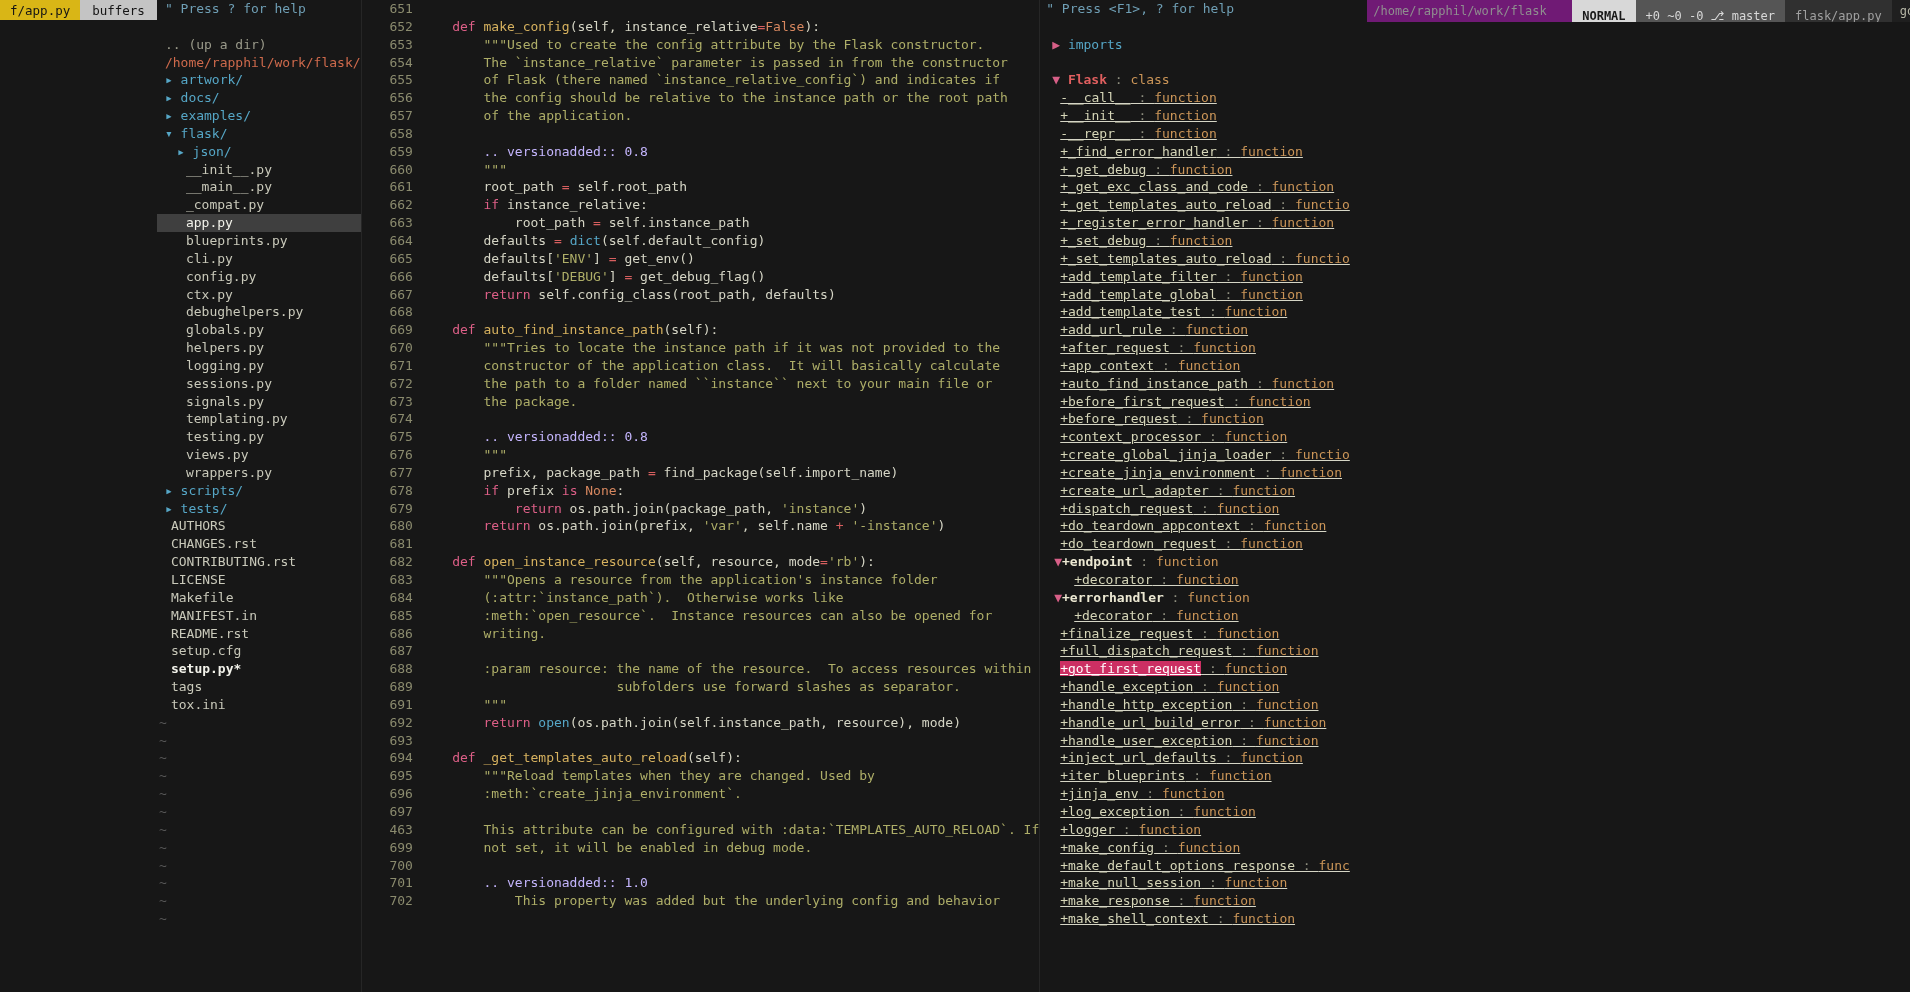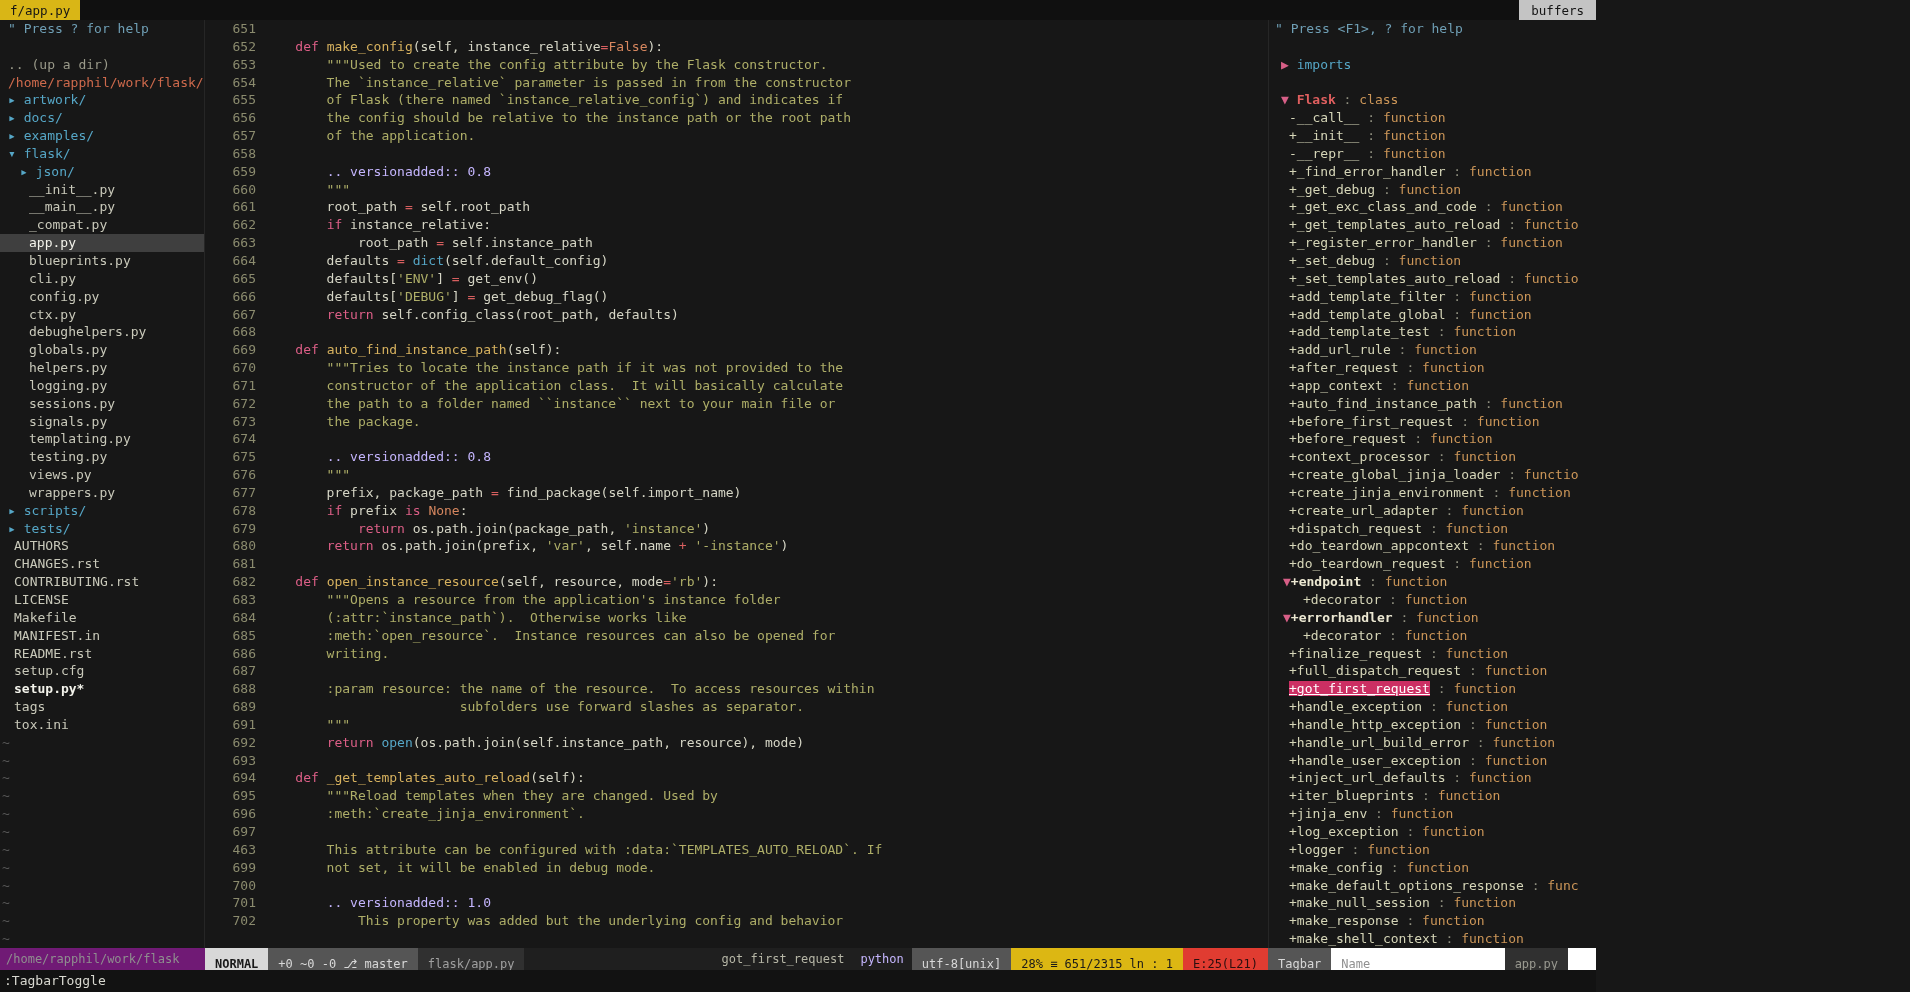--- a/index.html
+++ b/index.html
@@ -1,19 +1,19 @@
 <!DOCTYPE html>
 <html><head>
 <meta charset="utf-8">
 <style>
   :root { --lh: 17.846px; }
   * { margin:0; padding:0; box-sizing:border-box; }
   html,body { width:1910px; height:992px; overflow:hidden; background:#171717; }
   body { font-family:"DejaVu Sans Mono","Liberation Mono",monospace; font-size:13px; color:#d6d6c6; }
-  .screen { width:1596px; height:992px; display:flex; flex-direction:column; }
+  .screen { width:1596px; height:992px; display:flex; }
 
   
   .tabline { height:20px; background:#101010; display:flex; align-items:stretch; font-size:12.5px; flex:0 0 20px; }
   .tab { background:#d9b616; color:#151515; padding:0 10px; display:flex; align-items:center; }
   .tabline-fill { flex:1; }
   .tabline-right { background:#c4c4c4; color:#151515; padding:8px 12px; display:flex; align-items:center; }
 
   
   .main { flex:1; display:flex; min-height:0; }
   .row { height:var(--lh); line-height:var(--lh); white-space:pre; overflow:hidden; }
@@ -45,21 +45,21 @@
   .tok-rst { color:#c4b5fd; }
   .tok-bi { color:#56a7c7; }
   .tok-co { color:#d7875f; }
   .tok-op { color:#d75f5f; }
 
   
   .tagbar { width:328px; flex:0 0 328px; border-left:1px solid #262626; overflow:hidden; }
   .tb-help { color:#6f9fb5; padding-left:6px; }
   .tb-kind { padding-left:12px; }
   .tb-class { padding-left:12px; }
-  .tb-tag { padding-left:20px; }
+  .tb-tag { padding-left:20px;text-decoration:underline; }
   .tb-fold { padding-left:14px; }
   .tb-nested { padding-left:34px; }
   .tb-arrow { color:#d75f87; }
   .tb-name { color:#d6d6b8; }
   .tb-kind .tb-name { color:#56a7c7; }
   .tb-class .tb-name { color:#e05f5f; font-weight:bold; }
   .tb-fold .tb-name { color:#ece8d2; font-weight:bold; }
   .tb-sep { color:#8f8f7f; }
   .tb-kind-label { color:#cc9658; }
   .tb-current { background:#cc2f63; color:#ffffff; text-decoration:underline; }

